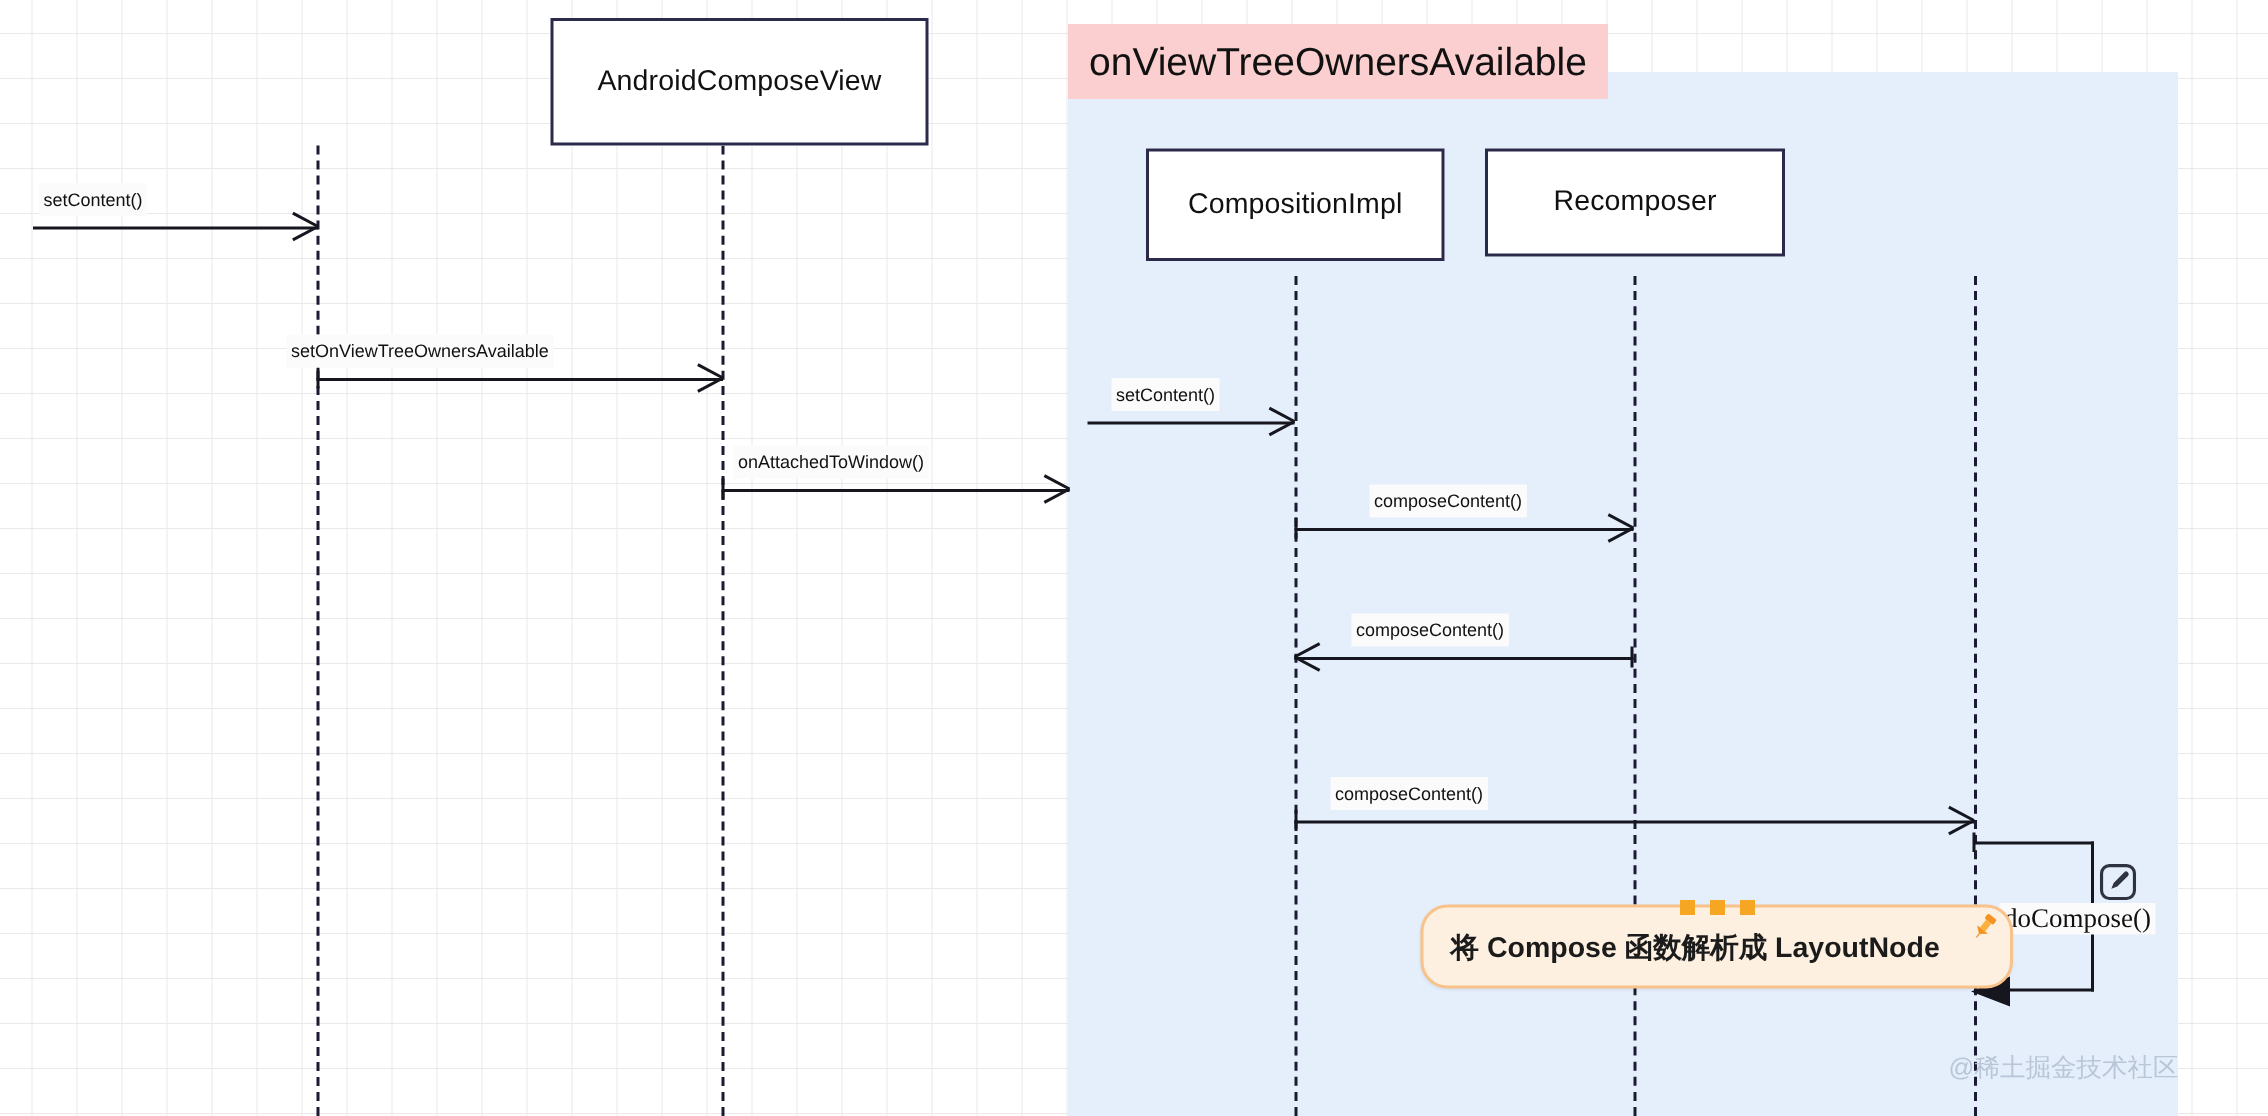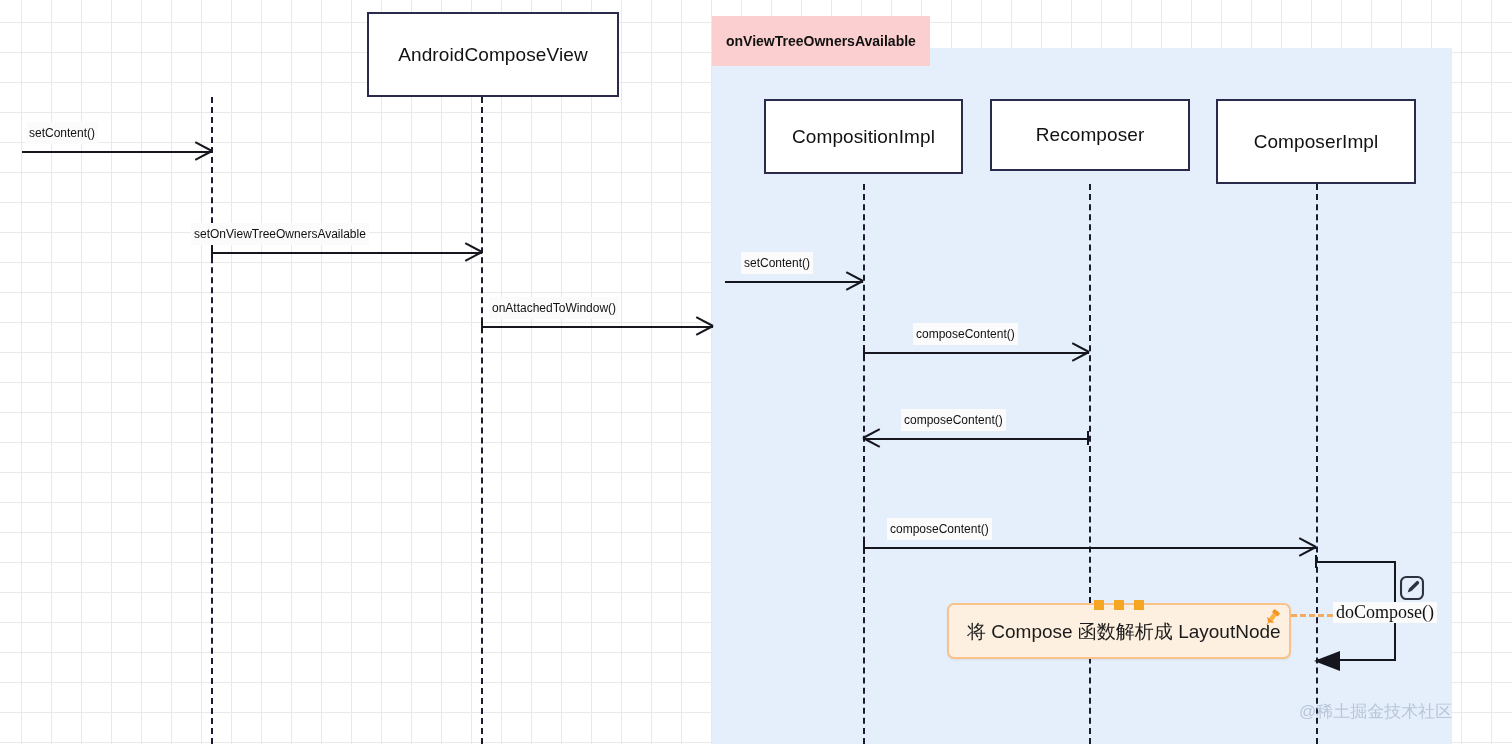--- a/index.html
+++ b/index.html
@@ -45,25 +45,24 @@
     width: 740px; height: 696px;
     background: #e5effc;
   }
   #fragment-label {
     position: absolute;
     left: 712px; top: 16px;
     height: 50px;
     padding: 0 14px;
     background: #fbcfcf;
     display: flex; align-items: center;
-    font-size: 14px;
+    font-size: 26px;
     color: #111111;
     white-space: nowrap;
     z-index: 4;
-    font-weight: bold;
   }
   
   .msg { position: absolute; height: 0; z-index: 5; }
   .msg .line {
     position: absolute; left: 0; top: 0;
     height: 0; width: 100%;
     border-top: 2px solid #16161f;
   }
   .msg .cap {   
     position: absolute; top: -7px;
@@ -143,26 +142,27 @@
   #edit-icon {
     position: absolute;
     left: 1398px; top: 574px;
     width: 28px; height: 28px;
     z-index: 7;
   }
   
   #note {
     position: absolute;
     left: 947px; top: 603px;
-    width: 344px; height: 56px;
+    width: 395px; height: 56px;
     background: #fdf0e0;
     border: 2px solid #f8c28a;
-    border-radius: 7px;
+    border-radius: 18px;
     z-index: 8;
     box-shadow: 0 1px 2px rgba(0,0,0,.07);
+    font-weight: bold;
   }
   #note-text {
     position: absolute;
     left: 0; right: 0; top: 50%;
     transform: translateY(-45%);
     text-align: left;
     padding-left: 18px;
     font-size: 19px;
     color: #1b1b1b;
     white-space: nowrap;
@@ -215,23 +215,20 @@
   <div class="plifeline" style="left:1316px; top:184px; height:560px;"></div>
 
   <div class="pbox" style="left:367px; top:12px; width:252px; height:85px;">
     <span>AndroidComposeView</span>
   </div>
   <div class="pbox" style="left:764px;  top:99px; width:199px; height:75px; z-index:5;">
     <span>CompositionImpl</span>
   </div>
   <div class="pbox" style="left:990px;  top:99px; width:200px; height:72px; z-index:5;">
     <span>Recomposer</span>
-  </div>
-  <div class="pbox" style="left:1216px; top:99px; width:200px; height:85px; z-index:5;">
-    <span>ComposerImpl</span>
   </div>
 
   <div class="msg" style="left:22px; top:151px; width:190px;">
     <div class="line"></div>
     <div class="head-r"></div>
     <div class="label" style="left:4px;">setContent()</div>
   </div>
 
   <div class="msg" style="left:211px; top:252px; width:271px;">
     <div class="line"></div>

